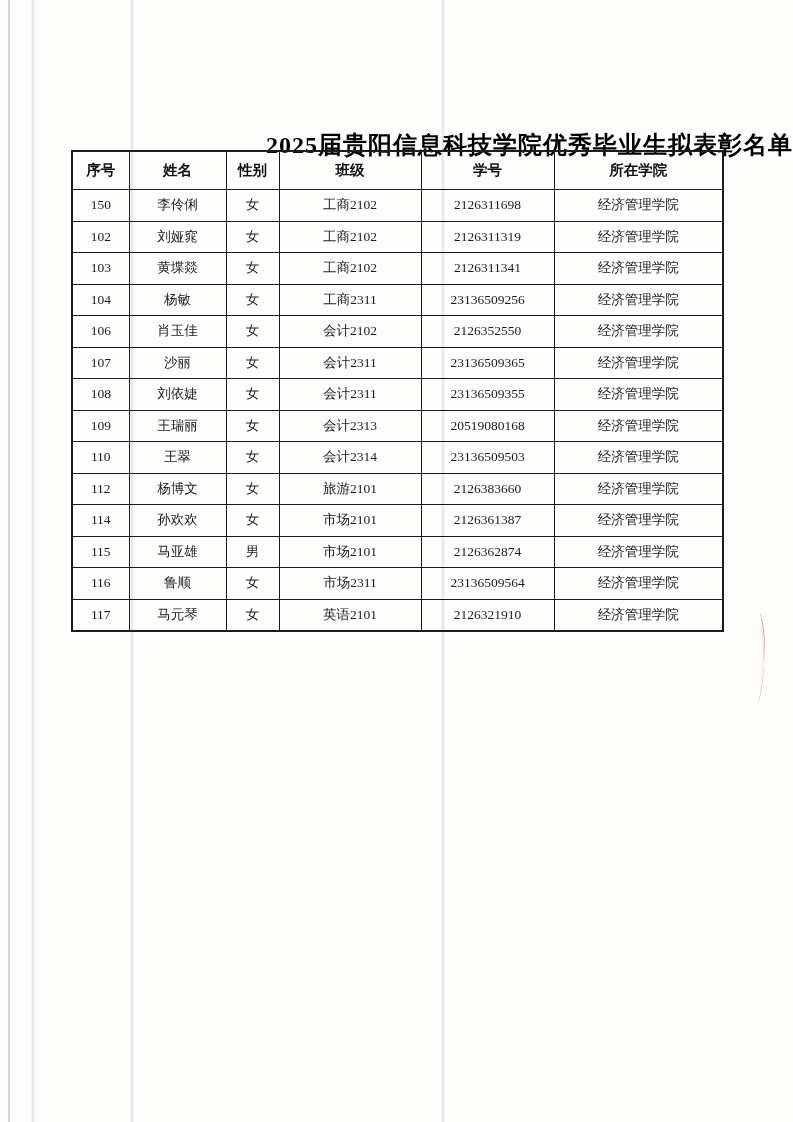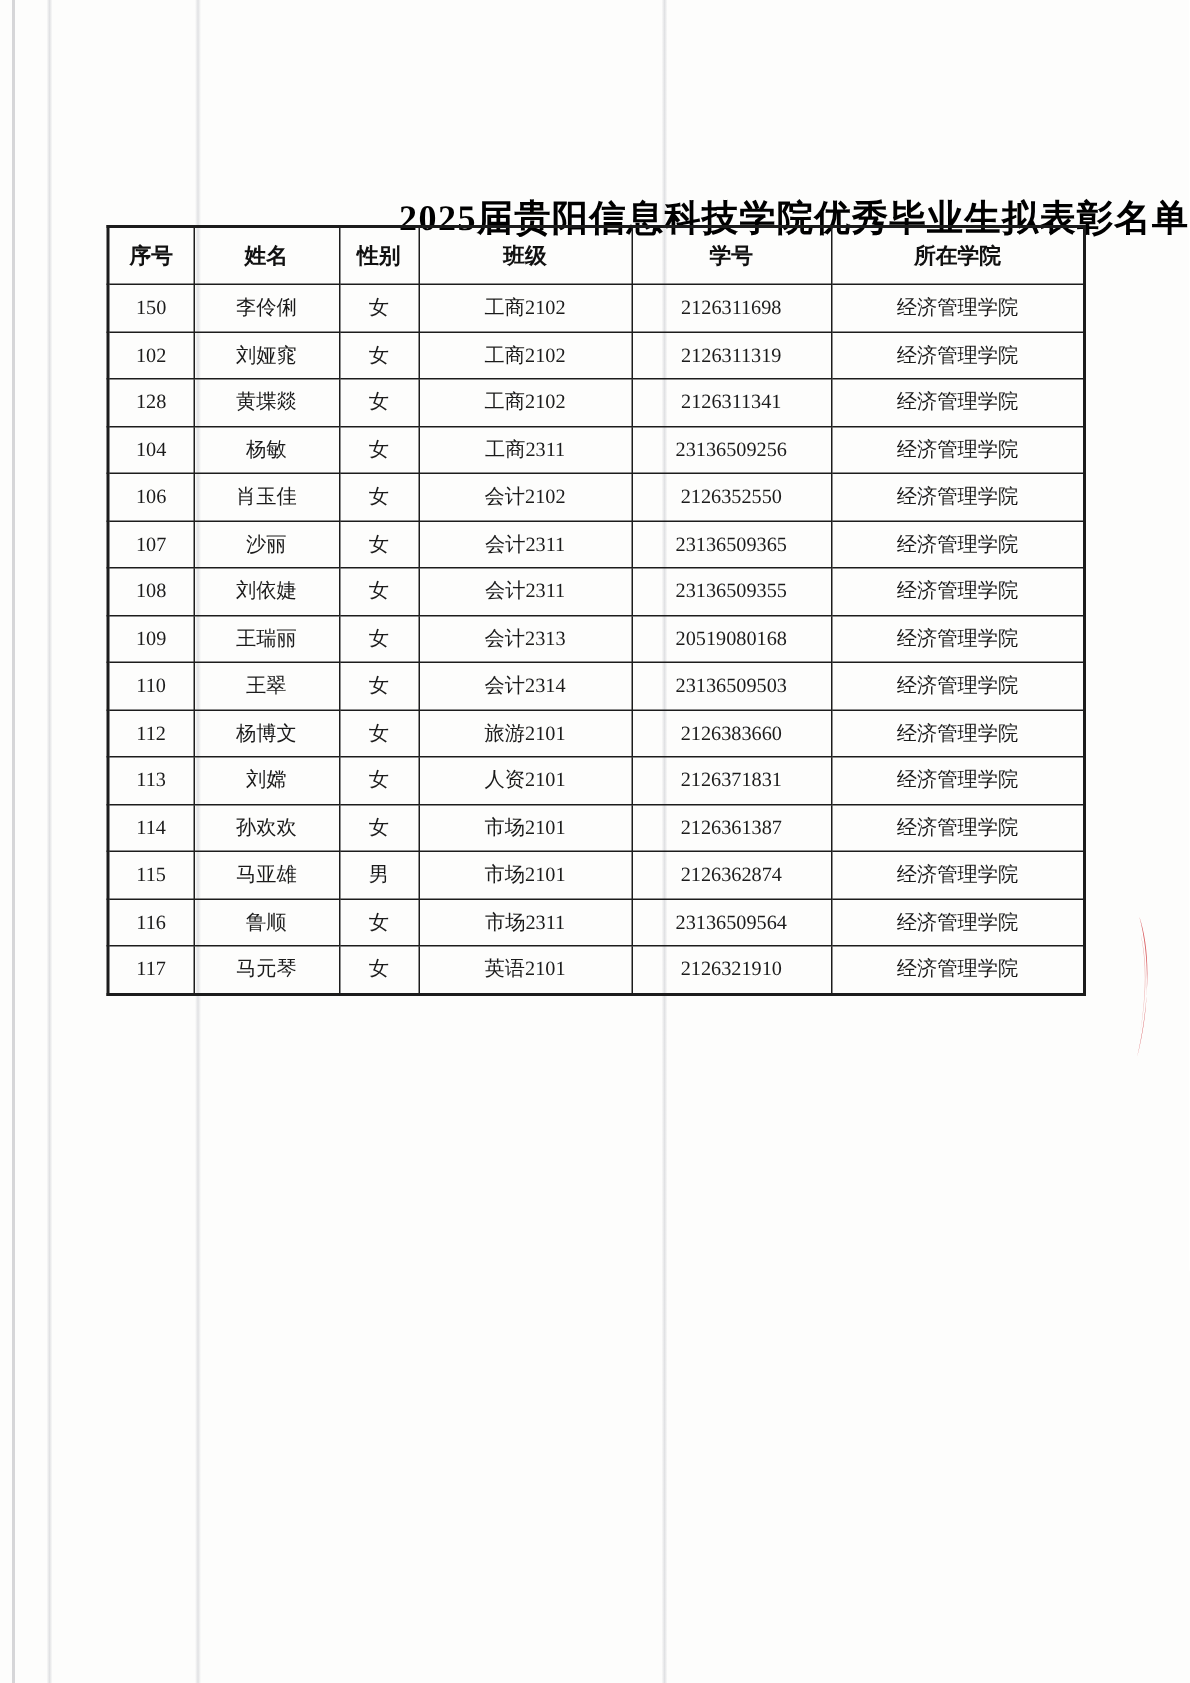--- a/index.html
+++ b/index.html
@@ -131,21 +131,21 @@
         </tr>
         <tr>
           <td>102</td>
           <td>刘娅窕</td>
           <td>女</td>
           <td>工商2102</td>
           <td>2126311319</td>
           <td>经济管理学院</td>
         </tr>
         <tr>
-          <td>128</td>
+          <td>103</td>
           <td>黄堞燚</td>
           <td>女</td>
           <td>工商2102</td>
           <td>2126311341</td>
           <td>经济管理学院</td>
         </tr>
         <tr>
           <td>104</td>
           <td>杨敏</td>
           <td>女</td>
@@ -192,28 +192,20 @@
           <td>会计2314</td>
           <td>23136509503</td>
           <td>经济管理学院</td>
         </tr>
         <tr>
           <td>112</td>
           <td>杨博文</td>
           <td>女</td>
           <td>旅游2101</td>
           <td>2126383660</td>
-          <td>经济管理学院</td>
-        </tr>
-        <tr>
-          <td>113</td>
-          <td>刘嫦</td>
-          <td>女</td>
-          <td>人资2101</td>
-          <td>2126371831</td>
           <td>经济管理学院</td>
         </tr>
         <tr>
           <td>114</td>
           <td>孙欢欢</td>
           <td>女</td>
           <td>市场2101</td>
           <td>2126361387</td>
           <td>经济管理学院</td>
         </tr>

